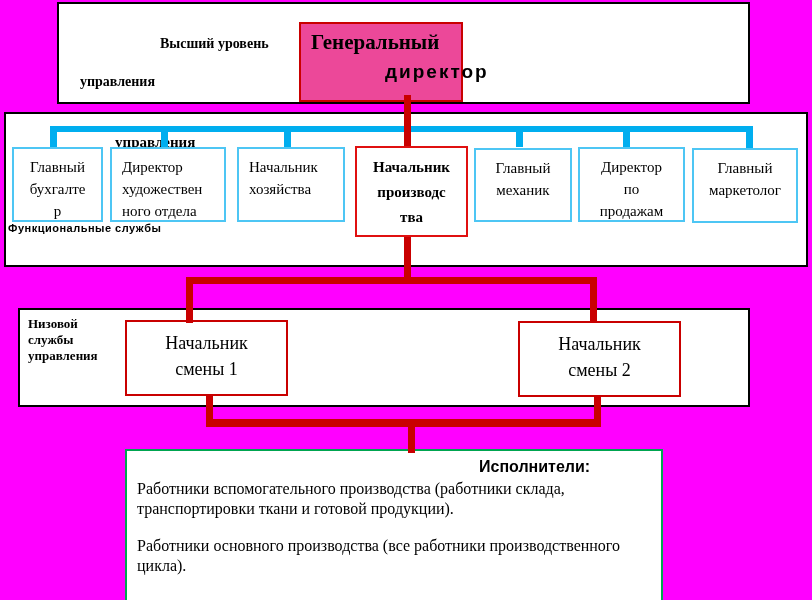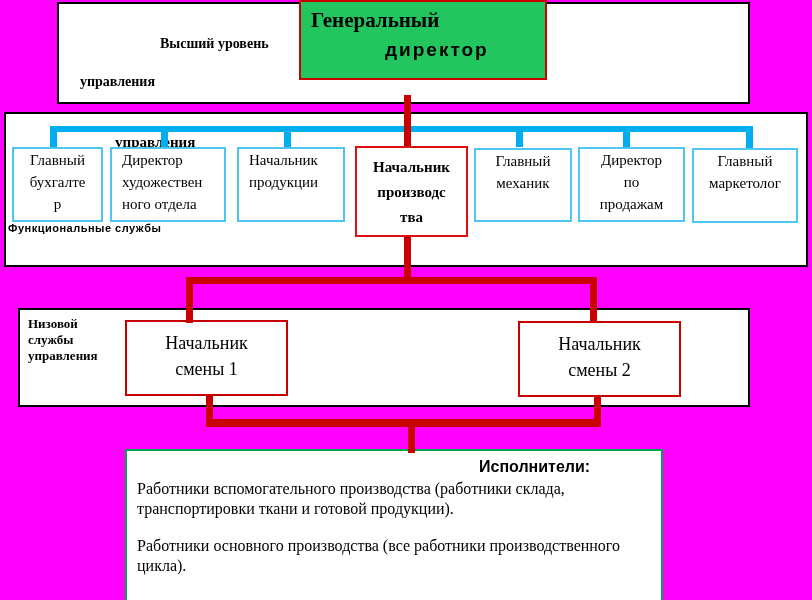--- a/index.html
+++ b/index.html
@@ -11,21 +11,21 @@
   .abs{position:absolute;}
   .serif-b{font-family:"Liberation Serif",serif;font-weight:bold;}
   .sans-b{font-family:"Liberation Sans",sans-serif;font-weight:bold;}
   .nowrap{white-space:nowrap;}
   
   .blue-line{position:absolute;background:#00AEEF;z-index:3;}
   .red-line{position:absolute;background:#C90000;z-index:6;}
   
   .bbox{
     position:absolute;background:#fff;border:2px solid #4DC6F4;box-sizing:border-box;
-    z-index:4;font-size:15px;line-height:22px;text-align:center;
+    z-index:4;font-size:15px;line-height:22px;text-align:center;padding-top:7px;
   }
   .bbox.leftal{text-align:left;padding-left:10px;}
   .bbox div{white-space:nowrap;}
   
   .rbox{
     position:absolute;background:#fff;border:2px solid #E01010;box-sizing:border-box;
     z-index:7;font-size:15px;line-height:25px;text-align:center;padding-top:7px;font-weight:bold;
   }
   
   .shift-box{
@@ -43,21 +43,21 @@
 </style>
 </head>
 <body>
 
 <div id="stage">
 
   <div class="band" style="left:57px;top:2px;width:693px;height:102px;"></div>
   <div class="abs serif-b nowrap" style="left:160px;top:36px;font-size:14px;z-index:2;text-align:center;">Высший уровень</div>
   <div class="abs serif-b nowrap" style="left:80px;top:74px;font-size:14px;z-index:2;">управления</div>
 
-  <div class="abs" style="left:299px;top:0;width:248px;height:80px;background:#22c55e;border:2px solid #C90000;box-sizing:border-box;z-index:4;">
+  <div class="abs" style="left:299px;top:22px;width:164px;height:80px;background:#ec4899;border:2px solid #C90000;box-sizing:border-box;z-index:4;">
     <div class="serif-b nowrap" style="margin:6px 0 0 10px;font-size:21px;">Генеральный</div>
     <div class="sans-b nowrap" style="margin:6px 0 0 84px;font-size:19px;letter-spacing:2px;">директор</div>
   </div>
 
   <div class="red-line" style="left:404px;top:95px;width:7px;height:186px;"></div>
 
   <div class="band" style="left:4px;top:112px;width:804px;height:155px;"></div>
 
   <div class="abs serif-b nowrap" style="left:115px;top:134px;font-size:15px;z-index:2;">управления</div>
 
@@ -74,21 +74,21 @@
     <div>бухгалте</div>
     <div>р</div>
   </div>
   <div class="bbox leftal" style="left:110px;top:147px;width:116px;height:75px;">
     <div>Директор</div>
     <div>художествен</div>
     <div>ного отдела</div>
   </div>
   <div class="bbox leftal" style="left:237px;top:147px;width:108px;height:75px;">
     <div>Начальник</div>
-    <div>продукции</div>
+    <div>хозяйства</div>
   </div>
   <div class="rbox" style="left:355px;top:146px;width:113px;height:91px;">
     <div>Начальник</div>
     <div>производс</div>
     <div>тва</div>
   </div>
   <div class="bbox" style="left:474px;top:148px;width:98px;height:74px;">
     <div>Главный</div>
     <div>механик</div>
   </div>

